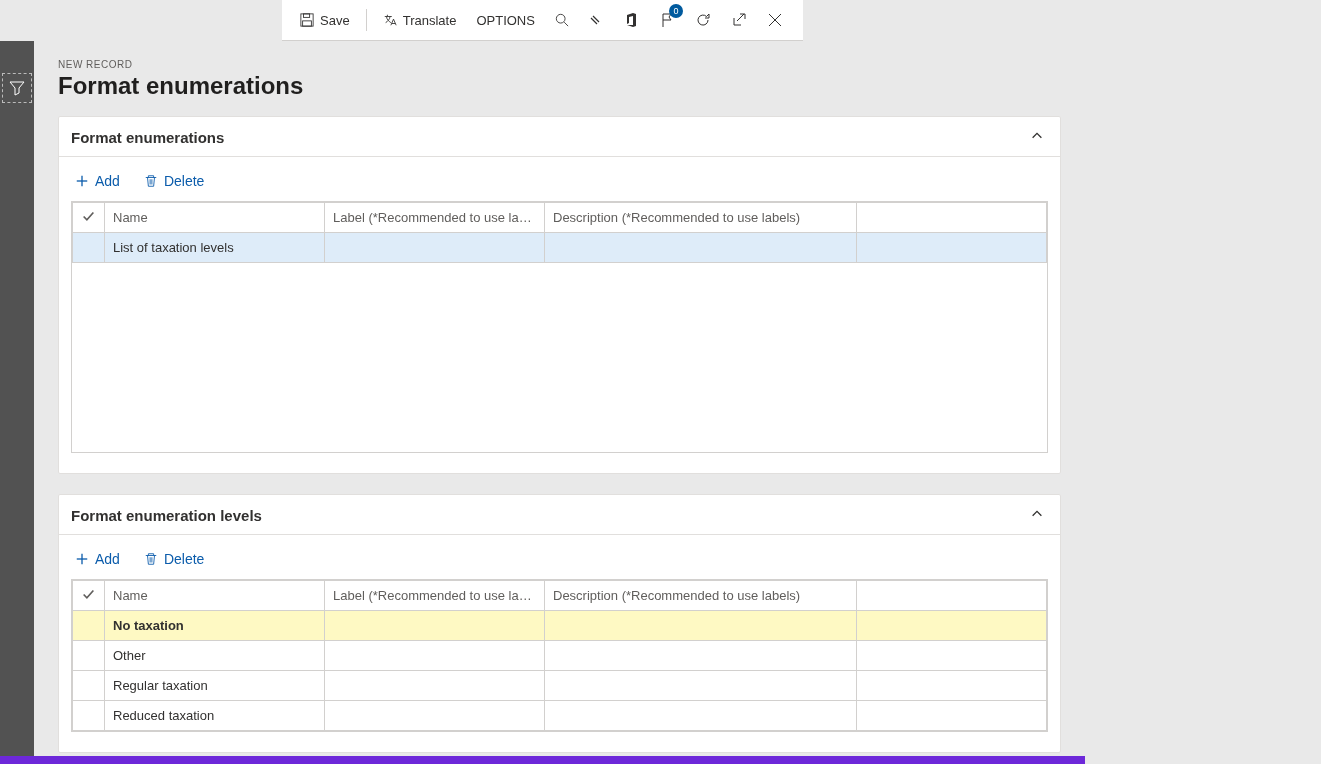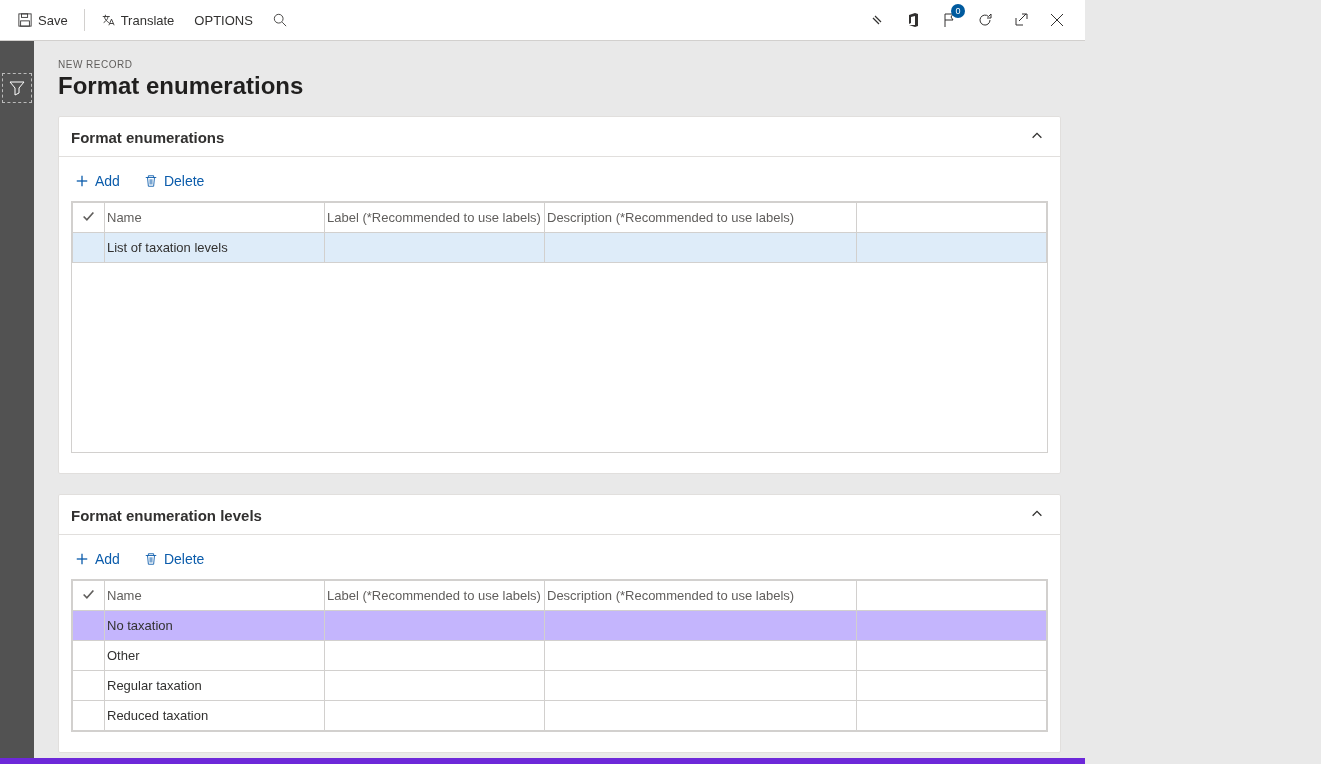--- a/index.html
+++ b/index.html
@@ -12,21 +12,22 @@
     height: 100%;
     width: 100%;
     overflow: hidden;
   }
   .app {
     width: 1085px;
     height: 764px;
     display: flex;
     flex-direction: column;
     background: #e9e9e9;
-    border-bottom: 6px solid #6d28d9;
+    border-bottom: 8px solid #6d28d9;
+    align-items: center;
   }
 
   
   .toolbar {
     height: 41px;
     background: #fff;
     border-bottom: 1px solid #d2d0ce;
     display: flex;
     align-items: center;
     padding: 0 8px;
@@ -136,39 +137,39 @@
     border: 1px solid #d2d0ce;
     height: 252px;
     overflow: hidden;
     position: relative;
   }
   .grid-wrap.short { height: auto; }
   table.grid th, table.grid td {
     border: 1px solid #d2d0ce;
     font-size: 13px;
     text-align: left;
-    padding: 6px 2px;
+    padding: 6px 8px;
     height: 30px;
     overflow: hidden;
     white-space: nowrap;
     text-overflow: ellipsis;
     margin-left: 20px;
   }
   table.grid th {
     font-weight: 400;
     color: #605e5c;
     background: #fff;
   }
   col.checkcol { width: 32px; }
   col.namecol  { width: 220px; }
   col.labelcol { width: 220px; }
   col.desccol  { width: 312px; }
   .check-hdr { text-align: center !important; }
   tr.selected td { background: #deecf9; }
-  tr.hilite td { background: #c4b5fd; }
+  tr.hilite td { background: #fef9c3; font-weight: bold; }
   .blank-right {
     border-left: none !important;
     border-right: 1px solid #d2d0ce;
     background:#fff;
   }
 </style>
 </head>
 <body>
 
 <div class="app">

